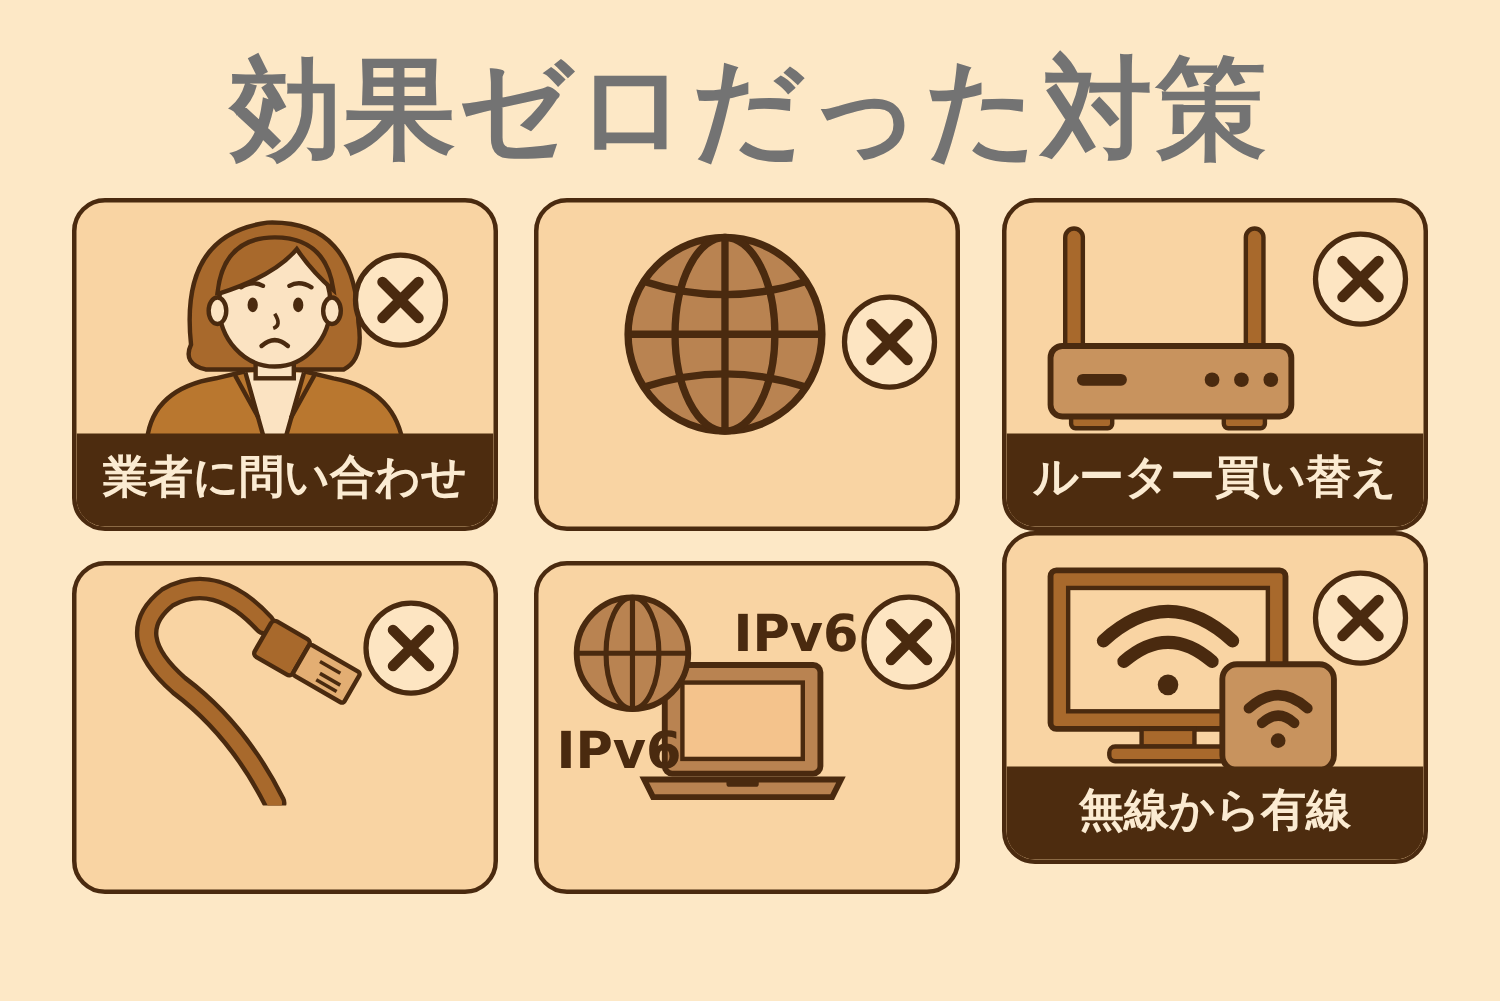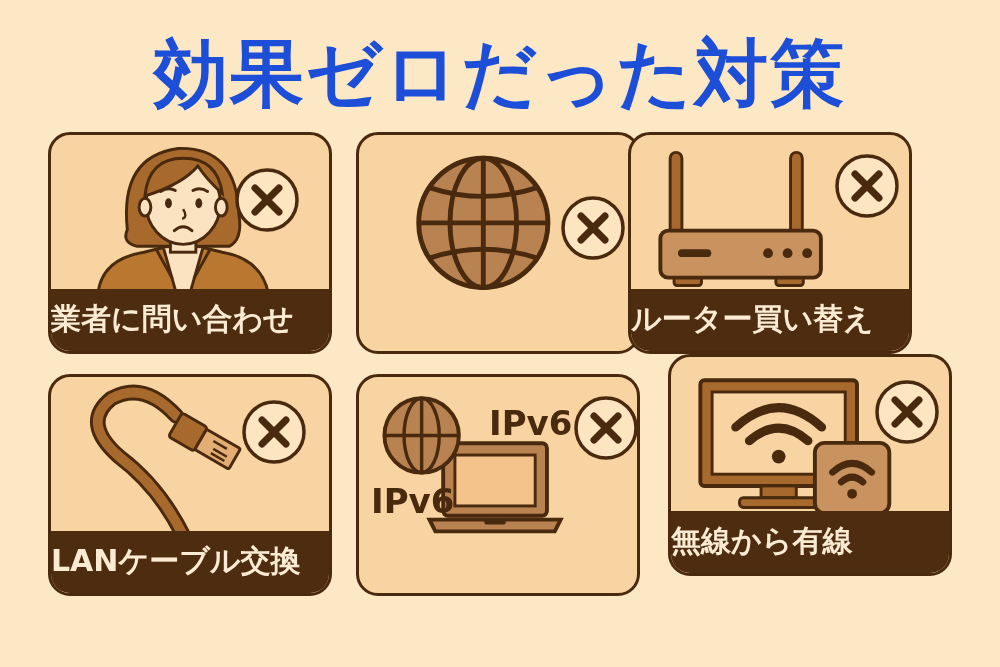--- a/index.html
+++ b/index.html
@@ -8,21 +8,21 @@
       background: #fde8c6;
       font-family: "DejaVu Sans", "Liberation Sans", sans-serif;
       position: relative;
     }
     .title {
       position: absolute;
       left: 0; top: 28px; width: 1000px;
       text-align: center;
       font-size: 74px;
       font-weight: bold;
-      color: #1d4ed8;
+      color: #737373;
       letter-spacing: 2px;
       line-height: 90px;
     }
     .card {
       position: absolute;
       width: 284px;
       height: 222px;
       border: 3px solid #4a2a0f;
       border-radius: 22px;
       background: #f9d4a3;
@@ -32,20 +32,21 @@
       position: absolute;
       left: 0; top: 0; width: 100%; height: 160px;
     }
     .card .label {
       position: absolute;
       left: 0; bottom: 0; width: 100%; height: 62px;
       background: #4d2c0f;
       color: #fbebd2;
       font-size: 30px;
       font-weight: bold;
+      text-align: center;
       line-height: 60px;
       white-space: nowrap;
       letter-spacing: 0px;
     }
     .xbadge { position: absolute; }
   </style>
 </head>
 <body>
 
 <h1 class="title">効果ゼロだった対策</h1>
@@ -92,21 +93,21 @@
     <line x1="61" y1="88" x2="193" y2="88" stroke="#4a2a0f" stroke-width="5"></line>
     <path d="M72 52 Q127 70 182 52" fill="none" stroke="#4a2a0f" stroke-width="5"></path>
     <path d="M72 124 Q127 106 182 124" fill="none" stroke="#4a2a0f" stroke-width="5"></path>
   </svg>
   <svg class="xbadge" style="left:201px; top:60px;" width="66" height="66" viewBox="0 0 66 66">
     <circle cx="33" cy="33" r="30" fill="#fde5c2" stroke="#4a2a0f" stroke-width="3.5"></circle>
     <path d="M21 21 L45 45 M45 21 L21 45" stroke="#4a2a0f" stroke-width="7" stroke-linecap="round"></path>
   </svg>
 </div>
 
-<div class="card" style="left:628px; top:132px;">
+<div class="card" style="left:668px; top:132px;">
   <svg class="art" viewBox="0 0 284 160" width="284" height="160">
     <rect x="40" y="16" width="12" height="88" rx="6" fill="#a8692c" stroke="#4a2a0f" stroke-width="3"></rect>
     <rect x="163" y="16" width="12" height="88" rx="6" fill="#a8692c" stroke="#4a2a0f" stroke-width="3"></rect>
     <rect x="44" y="140" width="28" height="12" rx="3" fill="#a8692c" stroke="#4a2a0f" stroke-width="3"></rect>
     <rect x="148" y="140" width="28" height="12" rx="3" fill="#a8692c" stroke="#4a2a0f" stroke-width="3"></rect>
     <rect x="30" y="96" width="164" height="48" rx="8" fill="#c8935e" stroke="#4a2a0f" stroke-width="4"></rect>
     <rect x="48" y="115" width="34" height="8" rx="4" fill="#4a2a0f"></rect>
     <circle cx="140" cy="119" r="5" fill="#4a2a0f"></circle>
     <circle cx="160" cy="119" r="5" fill="#4a2a0f"></circle>
     <circle cx="180" cy="119" r="5" fill="#4a2a0f"></circle>
@@ -127,21 +128,20 @@
       <rect x="8" y="-12" width="40" height="24" rx="2" fill="#e3ae73" stroke="#4a2a0f" stroke-width="3"></rect>
       <line x1="20" y1="-5" x2="36" y2="-5" stroke="#4a2a0f" stroke-width="2.5"></line>
       <line x1="24" y1="2" x2="40" y2="2" stroke="#4a2a0f" stroke-width="2.5"></line>
       <line x1="24" y1="7" x2="40" y2="7" stroke="#4a2a0f" stroke-width="2.5"></line>
     </g>
   </svg>
   <svg class="xbadge" style="left:190px; top:22px;" width="66" height="66" viewBox="0 0 66 66">
     <circle cx="33" cy="33" r="30" fill="#fde5c2" stroke="#4a2a0f" stroke-width="3.5"></circle>
     <path d="M21 21 L45 45 M45 21 L21 45" stroke="#4a2a0f" stroke-width="7" stroke-linecap="round"></path>
   </svg>
-  <div class="label">LANケーブル交換</div>
 </div>
 
 <div class="card" style="left:356px; top:374px;">
   <svg class="art" viewBox="0 0 284 160" width="284" height="160">
 
     <rect x="86" y="66" width="106" height="74" rx="5" fill="#b98351" stroke="#4a2a0f" stroke-width="4"></rect>
     <rect x="98" y="78" width="82" height="52" fill="#f4c38c" stroke="#4a2a0f" stroke-width="3"></rect>
     <path d="M72 144 L206 144 L200 156 L78 156 Z" fill="#b98351" stroke="#4a2a0f" stroke-width="4"></path>
     <rect x="128" y="144" width="22" height="5" rx="2" fill="#4a2a0f"></rect>
 

